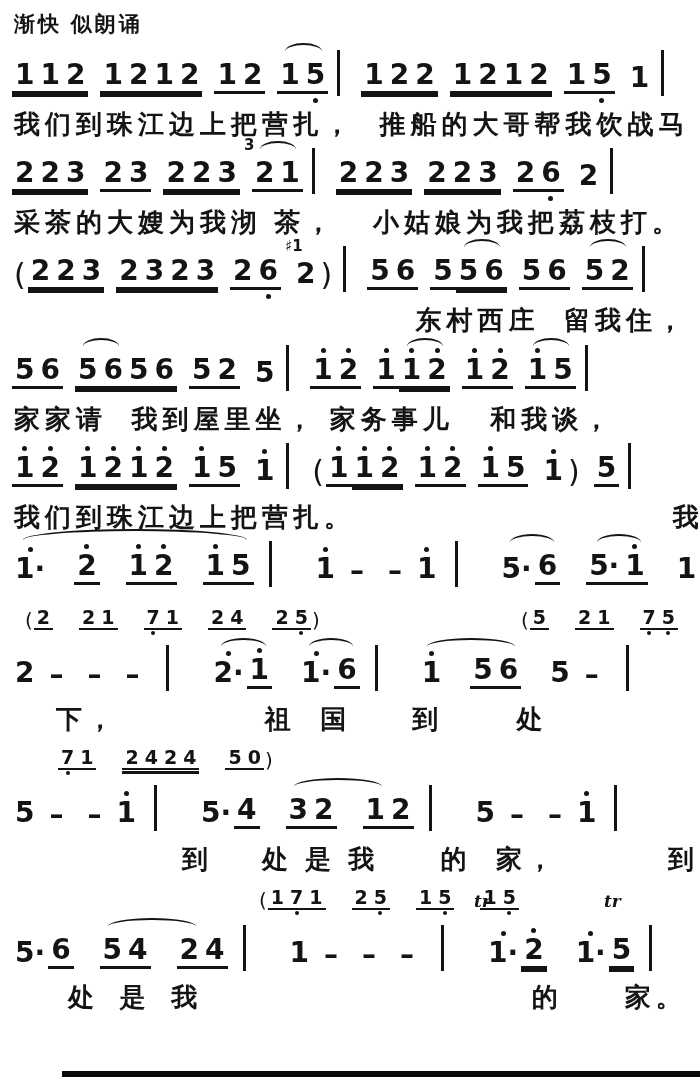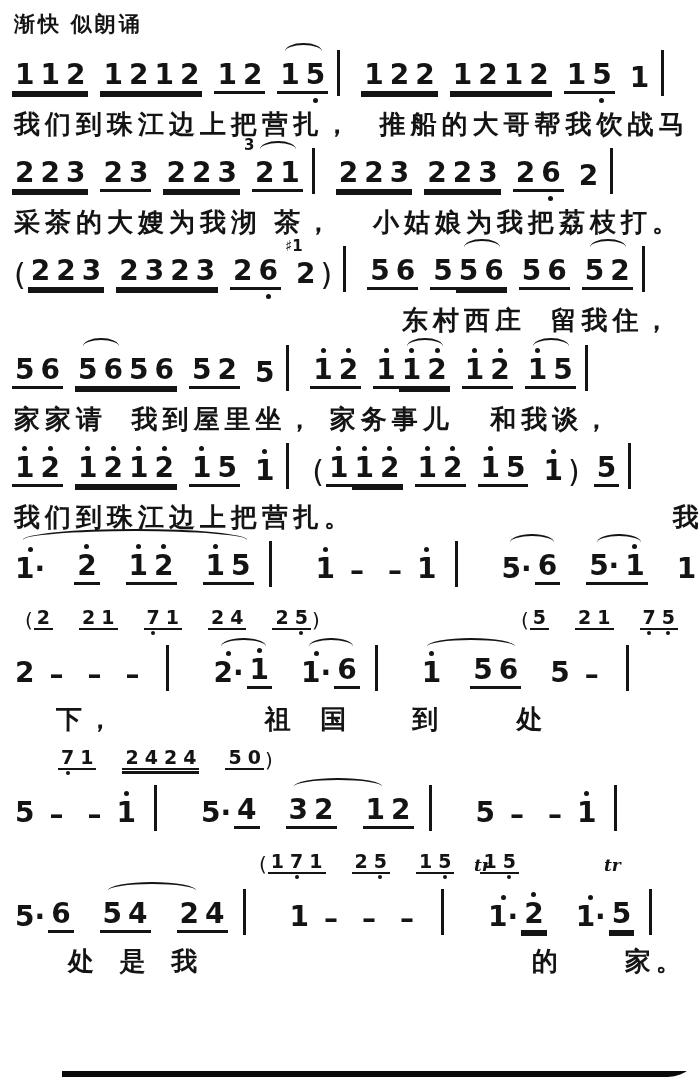--- a/index.html
+++ b/index.html
@@ -1,17 +1,17 @@
 <!DOCTYPE html>
 <html><head>
 <meta charset="utf-8">
 <style>
 html,body{margin:0;padding:0;background:#fff;}
 .page{width:700px;height:1077px;background:#fff;box-sizing:border-box;padding:8px 12px 0;
-  position:relative;overflow:hidden;color:#141414;font-family:"Liberation Sans",sans-serif;border-radius:32px;}
+  position:relative;overflow:hidden;color:#141414;font-family:"Liberation Sans",sans-serif;}
 .hdr{font-size:21px;font-weight:700;letter-spacing:3px;margin:2px 0 12px 2px;}
 .line{position:relative;margin-bottom:8px;}
 .line.haspre{padding-top:42px;}
 .notes{display:flex;align-items:flex-end;position:relative;}
 .tok{display:inline-flex;flex-direction:column;align-items:center;position:relative;flex:none;}
 .tdot{height:10px;display:flex;align-items:flex-end;justify-content:center;}
 .bdot{height:10px;display:flex;align-items:flex-start;justify-content:center;}
 .dot{display:block;width:5px;height:5px;border-radius:50%;background:#141414;margin:2px auto;}
 .bdot .dot{margin-top:4px;}
 .d{font-family:"DejaVu Sans",sans-serif;font-weight:700;font-size:28px;line-height:1;
@@ -378,21 +378,21 @@
           </span>
           <span class="tok">
             <span class="tdot"></span>
             <span class="d u1">2</span>
             <span class="bdot"></span>
           </span>
           <span class="bar"></span>
           <div class="arc" style="left: 451.5px; width: 36.25px; height: 15px; top: -7px;"></div>
           <div class="arc" style="left: 577.5px; width: 36.25px; height: 15px; top: -7px;"></div>
         </div>
-        <div class="lyr" style="padding-left: 390px;">东村西庄  留我住，</div>
+        <div class="lyr" style="padding-left: 390px; text-align: right;">东村西庄  留我住，</div>
       </div>
       <div class="line">
         <div class="notes">
           <span class="tok">
             <span class="tdot"></span>
             <span class="d u1">5</span>
             <span class="bdot"></span>
           </span>
           <span class="tok">
             <span class="tdot"></span>
@@ -1044,20 +1044,21 @@
           <span class="tok">
             <span class="tdot">
               <i class="dot"></i>
             </span>
             <span class="d">1</span>
             <span class="bdot"></span>
           </span>
           <span class="bar"></span>
           <div class="arc" style="left: 281.5px; width: 88.25px; height: 15px; top: -7px;"></div>
         </div>
+        <div class="lyr" style="padding-left: 170px;">到    处 是 我     的  家，         到</div>
       </div>
       <div class="line spread haspre">
         <div class="prerow" style="left: 246px;">
           <span class="tok sm par">
             <span class="tdot"></span>
             <span class="d">(</span>
             <span class="bdot"></span>
           </span>
           <span class="tok sm">
             <span class="tdot"></span>

